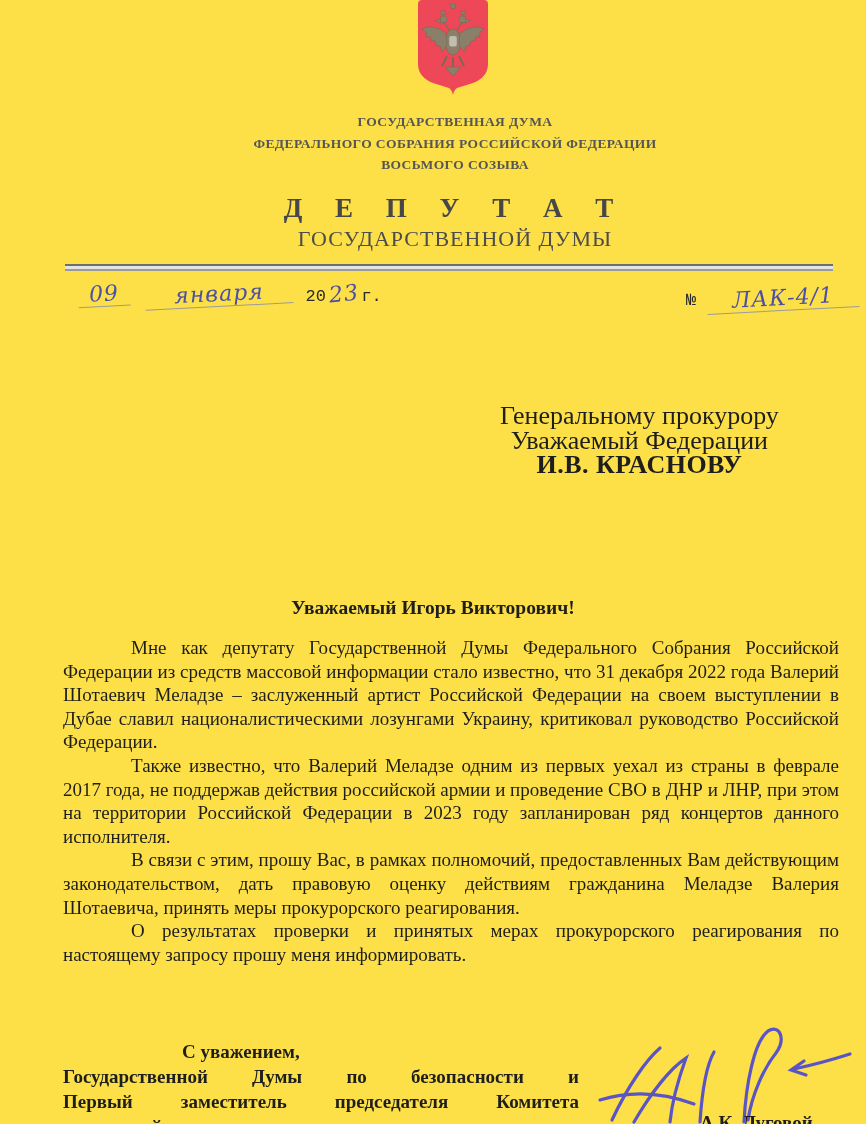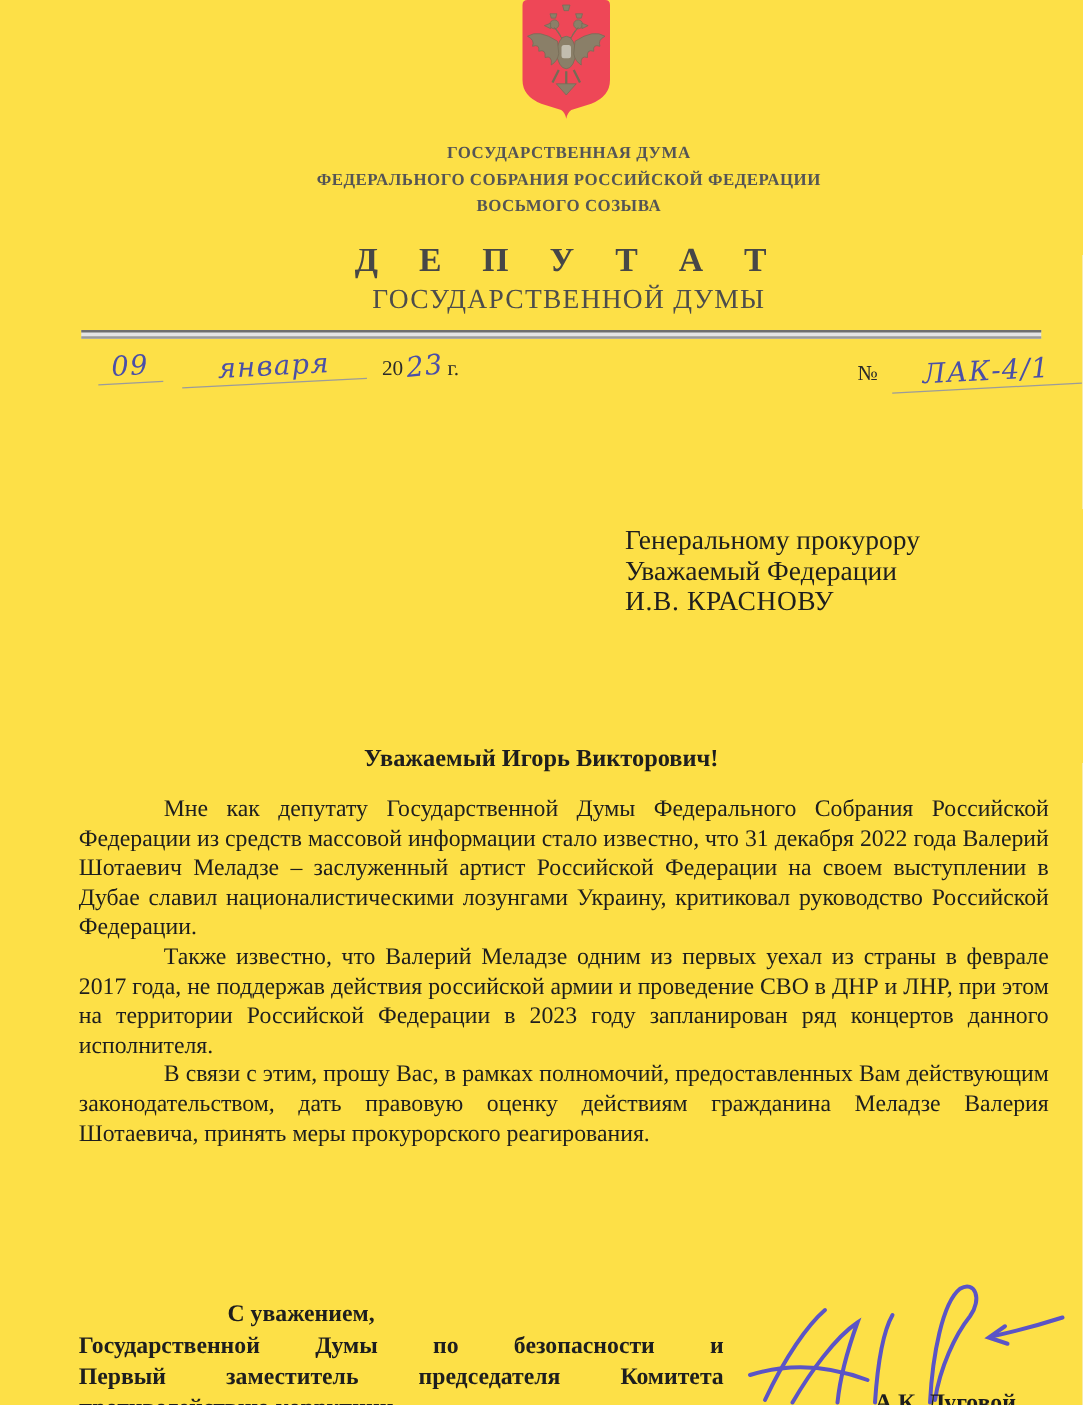--- a/index.html
+++ b/index.html
@@ -23,27 +23,27 @@
   .ref-left{position:absolute;left:78px;top:0;white-space:nowrap;}
   .ref-right{position:absolute;left:686px;top:4px;white-space:nowrap;}
   .hw{
     font-family:"DejaVu Serif", serif;font-style:italic;
     color:#4a4fa8;font-size:22px;letter-spacing:1px;
     display:inline-block;transform:rotate(-3deg);
   }
   .u{border-bottom:1.5px solid #9b9b9b;text-align:center;}
   .seg-day{width:52px;}
   .seg-month{width:148px;margin-left:10px;}
-  .printed{font-size:17px;color:#2a2a2a;}
+  .printed{font-size:17px;color:#2a2a2a;font-family:Liberation Mono, monospace;}
   .seg-year-printed{margin-left:8px;}
   .seg-year-hw{transform:rotate(-6deg);margin:0 -2px;}
   .seg-num{width:152px;text-align:center;margin-left:6px;}
   
-  .recipient{position:absolute;left:500px;top:420px;font-size:22px;line-height:24.5px;}
-  .recipient .name{font-weight:normal;letter-spacing:.5px;}
+  .recipient{position:absolute;left:500px;top:404px;font-size:26px;line-height:24.5px;text-align:center;}
+  .recipient .name{font-weight:bold;letter-spacing:.5px;}
   .recipient .addr{margin-top:25px;}
   
   .salutation{
     position:absolute;left:45px;top:597px;width:776px;
     text-align:center;font-weight:bold;font-size:19.5px;
   }
   .body-text{position:absolute;left:63px;top:636px;width:776px;}
   .body-text p{
     margin:0;font-size:19px;line-height:23.6px;
     text-align:justify;text-indent:68px;
@@ -112,20 +112,21 @@
     <div>Уважаемый Федерации</div>
     <div class="name">И.В. КРАСНОВУ</div>
   </div>
 
   <div class="salutation">Уважаемый Игорь Викторович!</div>
 
   <div class="body-text">
     <p>Мне как депутату Государственной Думы Федерального Собрания Российской Федерации из средств массовой информации стало известно, что  31 декабря 2022 года Валерий Шотаевич Меладзе – заслуженный артист Российской Федерации на своем выступлении в Дубае славил националистическими лозунгами Украину, критиковал руководство Российской Федерации.</p>
     <p>Также известно, что Валерий Меладзе одним из первых уехал из страны в феврале 2017 года, не поддержав действия российской армии и проведение СВО в ДНР и ЛНР, при этом на территории Российской Федерации в 2023 году запланирован ряд концертов данного исполнителя.</p>
     <p>В связи с этим, прошу Вас, в рамках полномочий, предоставленных Вам действующим законодательством, дать правовую оценку действиям гражданина Меладзе Валерия Шотаевича, принять меры прокурорского реагирования.</p>
+    <p>О результатах проверки и принятых мерах прокурорского реагирования по настоящему запросу прошу меня информировать.</p>
   </div>
 
   <div class="regards">С уважением,</div>
   <div class="position-block">
     <div class="position-line">Государственной Думы по безопасности и</div>
     <div class="position-line">Первый заместитель председателя Комитета</div>
     <div class="position-line last">противодействию коррупции</div>
   </div>
 
   <div class="signature">

